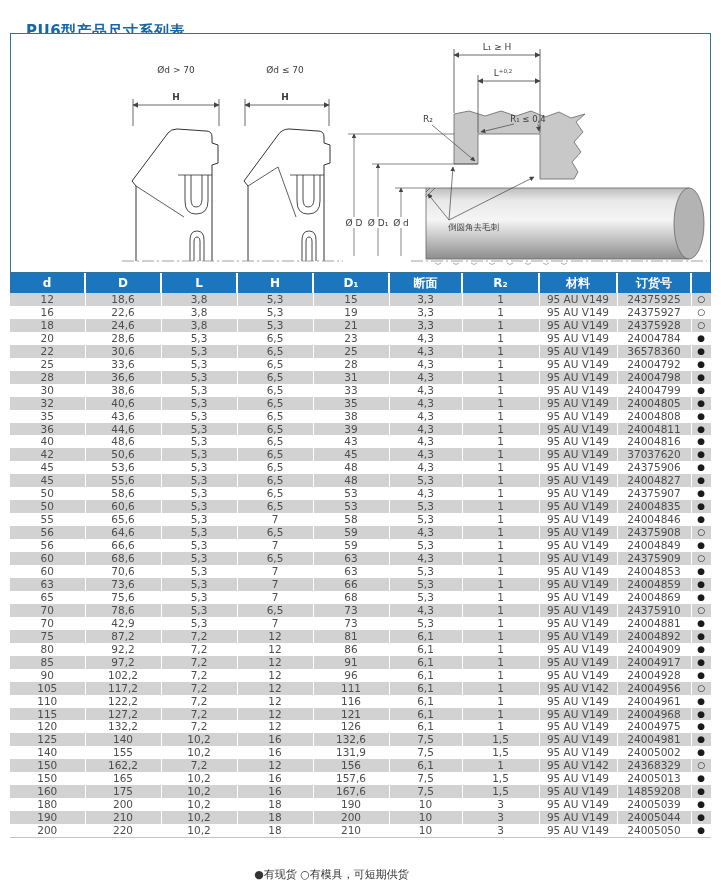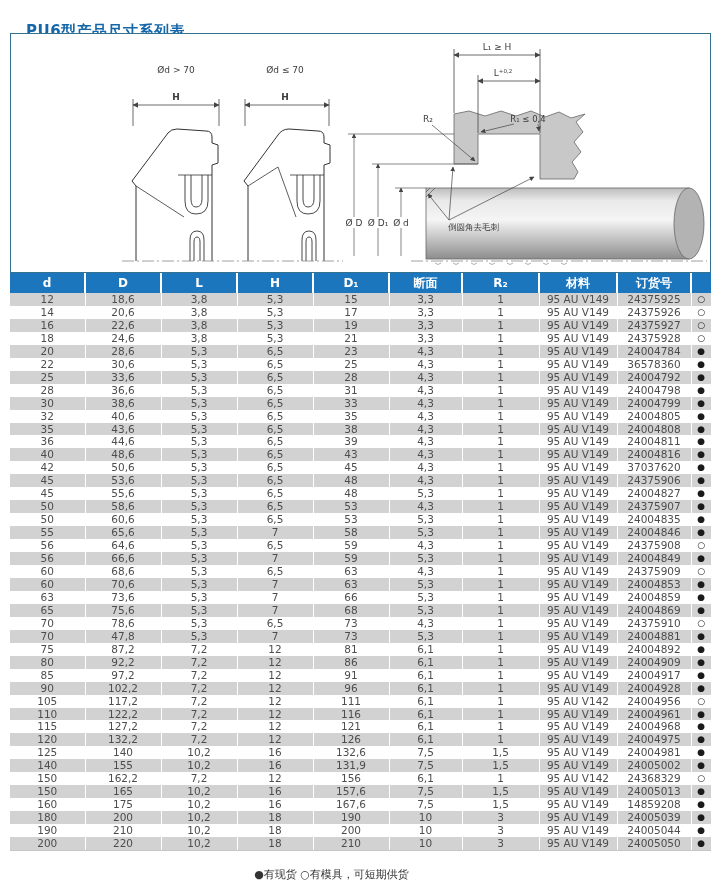--- a/index.html
+++ b/index.html
@@ -167,32 +167,20 @@
           <td>3,8</td>
           <td>5,3</td>
           <td>15</td>
           <td>3,3</td>
           <td>1</td>
           <td>95 AU V149</td>
           <td>24375925</td>
           <td class="status">○</td>
         </tr>
         <tr>
-          <td>14</td>
-          <td>20,6</td>
-          <td>3,8</td>
-          <td>5,3</td>
-          <td>17</td>
-          <td>3,3</td>
-          <td>1</td>
-          <td>95 AU V149</td>
-          <td>24375926</td>
-          <td class="status">○</td>
-        </tr>
-        <tr>
           <td>16</td>
           <td>22,6</td>
           <td>3,8</td>
           <td>5,3</td>
           <td>19</td>
           <td>3,3</td>
           <td>1</td>
           <td>95 AU V149</td>
           <td>24375927</td>
           <td class="status">○</td>
@@ -468,21 +456,21 @@
           <td>6,5</td>
           <td>73</td>
           <td>4,3</td>
           <td>1</td>
           <td>95 AU V149</td>
           <td>24375910</td>
           <td class="status">○</td>
         </tr>
         <tr>
           <td>70</td>
-          <td>47,8</td>
+          <td>42,9</td>
           <td>5,3</td>
           <td>7</td>
           <td>73</td>
           <td>5,3</td>
           <td>1</td>
           <td>95 AU V149</td>
           <td>24004881</td>
           <td class="status">●</td>
         </tr>
         <tr>

